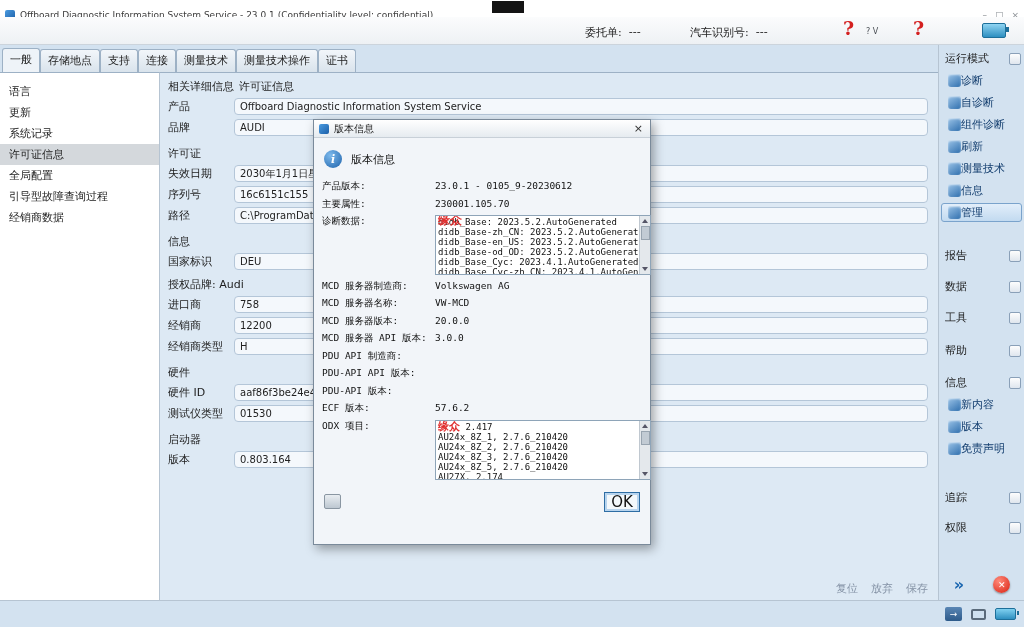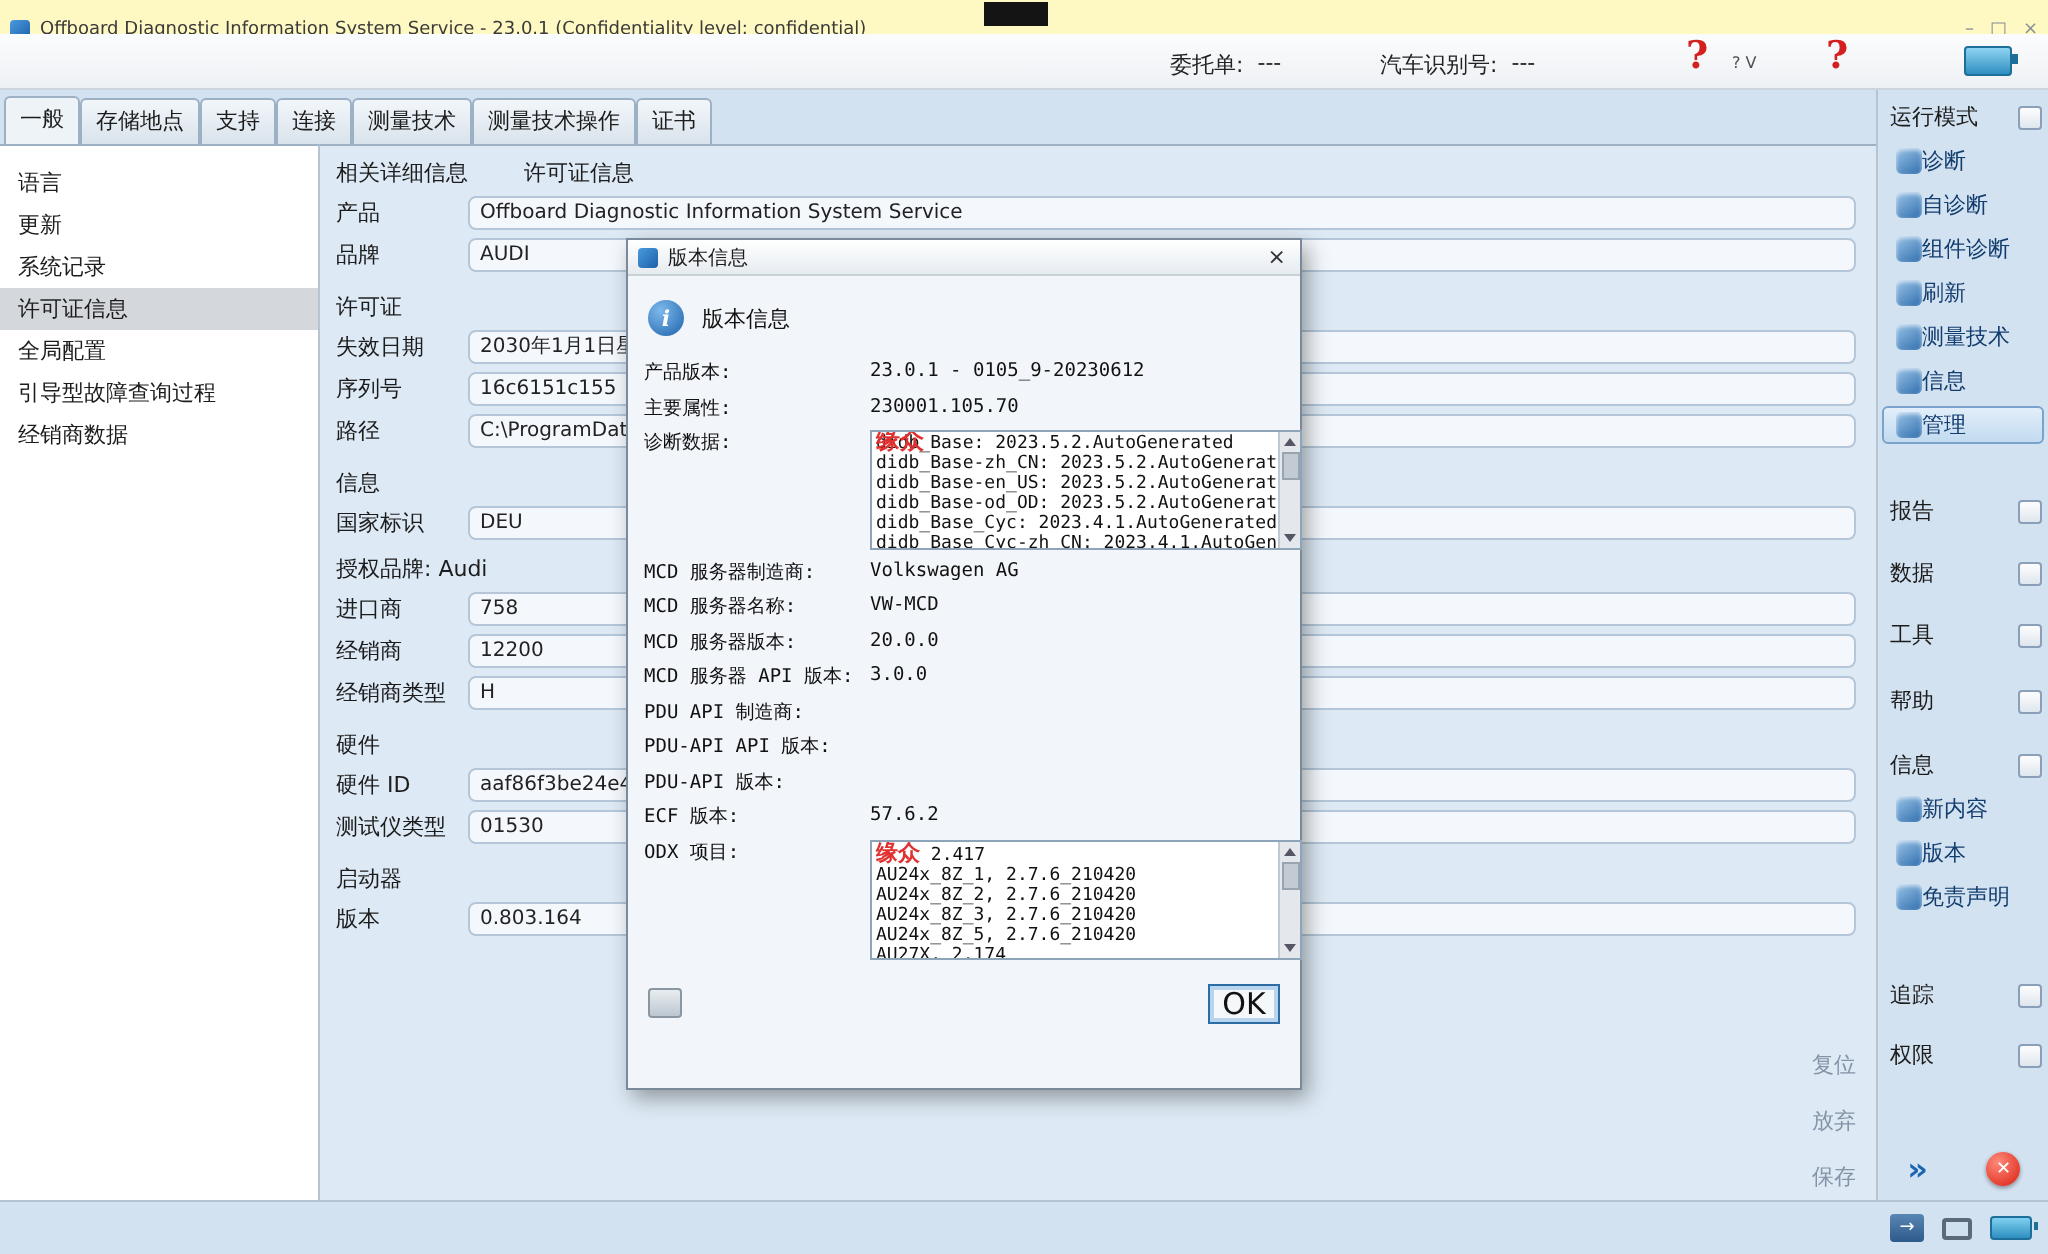--- a/index.html
+++ b/index.html
@@ -1,21 +1,21 @@
 <!DOCTYPE html>
 <html><head>
 <meta charset="utf-8">
 <style>
   html,body{margin:0;padding:0;}
   body{width:1024px;height:627px;position:relative;overflow:hidden;
        font-family:"DejaVu Sans","Liberation Sans",sans-serif;font-size:11px;color:#1c1c1c;
        background:#d3e2f0;}
 
   
-  .titlebar{position:absolute;left:0;top:0;width:1024px;height:31px;background:#fef9c3;
+  .titlebar{position:absolute;left:0;top:0;width:1024px;height:31px;background:#ffffff;
             border-bottom:1px solid #d5d8db;display:flex;align-items:center;gap:5px;
             padding:0 5px;font-size:9px;color:#3a3a3a;box-sizing:border-box;}
   .app-icon{width:10px;height:10px;background:linear-gradient(135deg,#4a9be0,#1c5fa8);border-radius:2px;flex:0 0 10px;}
   .redaction{position:absolute;left:492px;top:1px;width:32px;height:12px;background:#141414;}
   .win-controls{margin-left:auto;display:flex;gap:8px;color:#8a8f94;font-size:9px;}
 
   
   .topbar{position:absolute;left:0;top:17px;width:1024px;height:28px;
           background:linear-gradient(#fbfcfd,#eef1f4);border-bottom:1px solid #ccd4dc;box-sizing:border-box;}
   .tb-pair{position:absolute;top:8px;display:flex;gap:7px;color:#222;}
@@ -36,28 +36,28 @@
 
   
   .left-sidebar{position:absolute;left:0;top:72px;width:160px;height:528px;background:#ffffff;
                 border-top:1px solid #9db1c5;border-right:1px solid #b6c4d2;box-sizing:border-box;padding-top:8px;}
   .ls-item{height:21px;line-height:21px;padding-left:9px;cursor:default;white-space:nowrap;}
   .ls-item.active{background:#d4d8dc;}
 
   
   .content{position:absolute;left:160px;top:72px;width:778px;height:528px;background:#dde9f4;
            border-top:1px solid #9db1c5;box-sizing:border-box;padding:5px 10px 0 8px;}
-  .subtabs{display:flex;gap:28px;margin:1px 0 4px 0;}
+  .subtabs{display:flex;gap:5px;margin:1px 0 4px 0;}
   .gtitle{margin:10px 0 2px 0;}
   .gnote{margin:7px 0 3px 0;}
   .frow{display:flex;align-items:center;margin:4px 0;}
   .flabel{flex:0 0 66px;white-space:nowrap;}
   .finput{flex:1;height:15px;line-height:15px;background:#f4f8fc;border:1px solid #b4c6d8;
           border-radius:4px;padding:0 5px;font-size:10px;color:#222;overflow:hidden;white-space:nowrap;}
-  .cfooter{position:absolute;right:10px;bottom:4px;display:flex;gap:13px;color:#8593a6;flex-direction:column;}
+  .cfooter{position:absolute;right:10px;bottom:4px;display:flex;gap:13px;color:#8593a6;}
   .cfooter span{cursor:default;}
 
   
   .right-sidebar{position:absolute;left:938px;top:45px;width:86px;height:555px;background:#d3e2f0;
                  border-left:1px solid #b6c4d2;box-sizing:border-box;padding-top:4px;}
   .rs-header{display:flex;align-items:center;justify-content:space-between;padding:2px 3px 2px 6px;color:#1c1c1c;}
   .page-ico{width:12px;height:12px;background:linear-gradient(#fdfdfd,#dfe6ee);border:1px solid #8aa0b8;
             border-radius:2px;flex:0 0 12px;box-sizing:border-box;}
   .rs-item{display:flex;align-items:center;gap:0;padding:2px 2px 2px 7px;margin:3px 2px;
            color:#123d6e;cursor:default;white-space:nowrap;}

